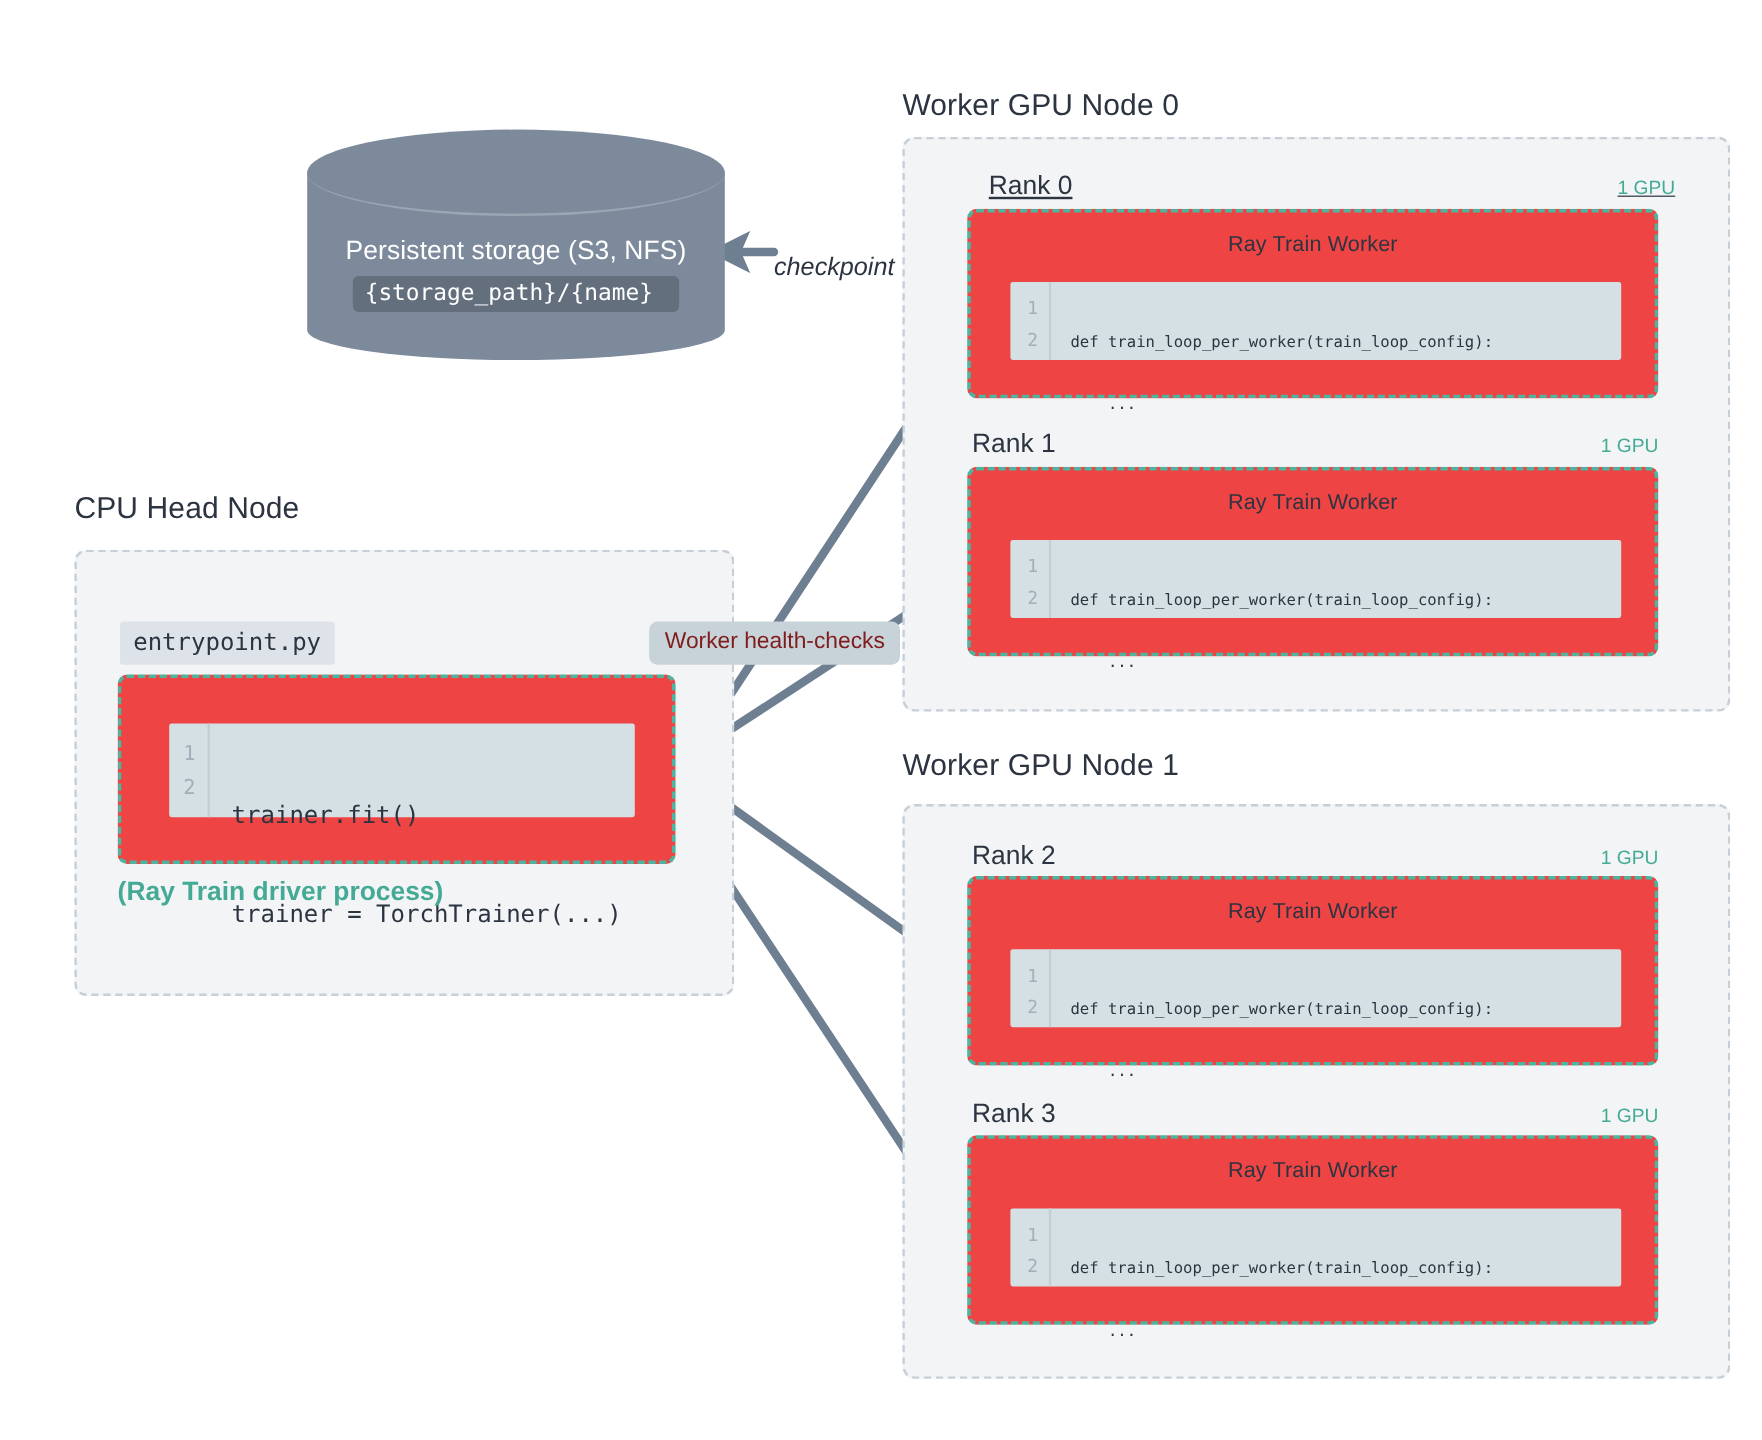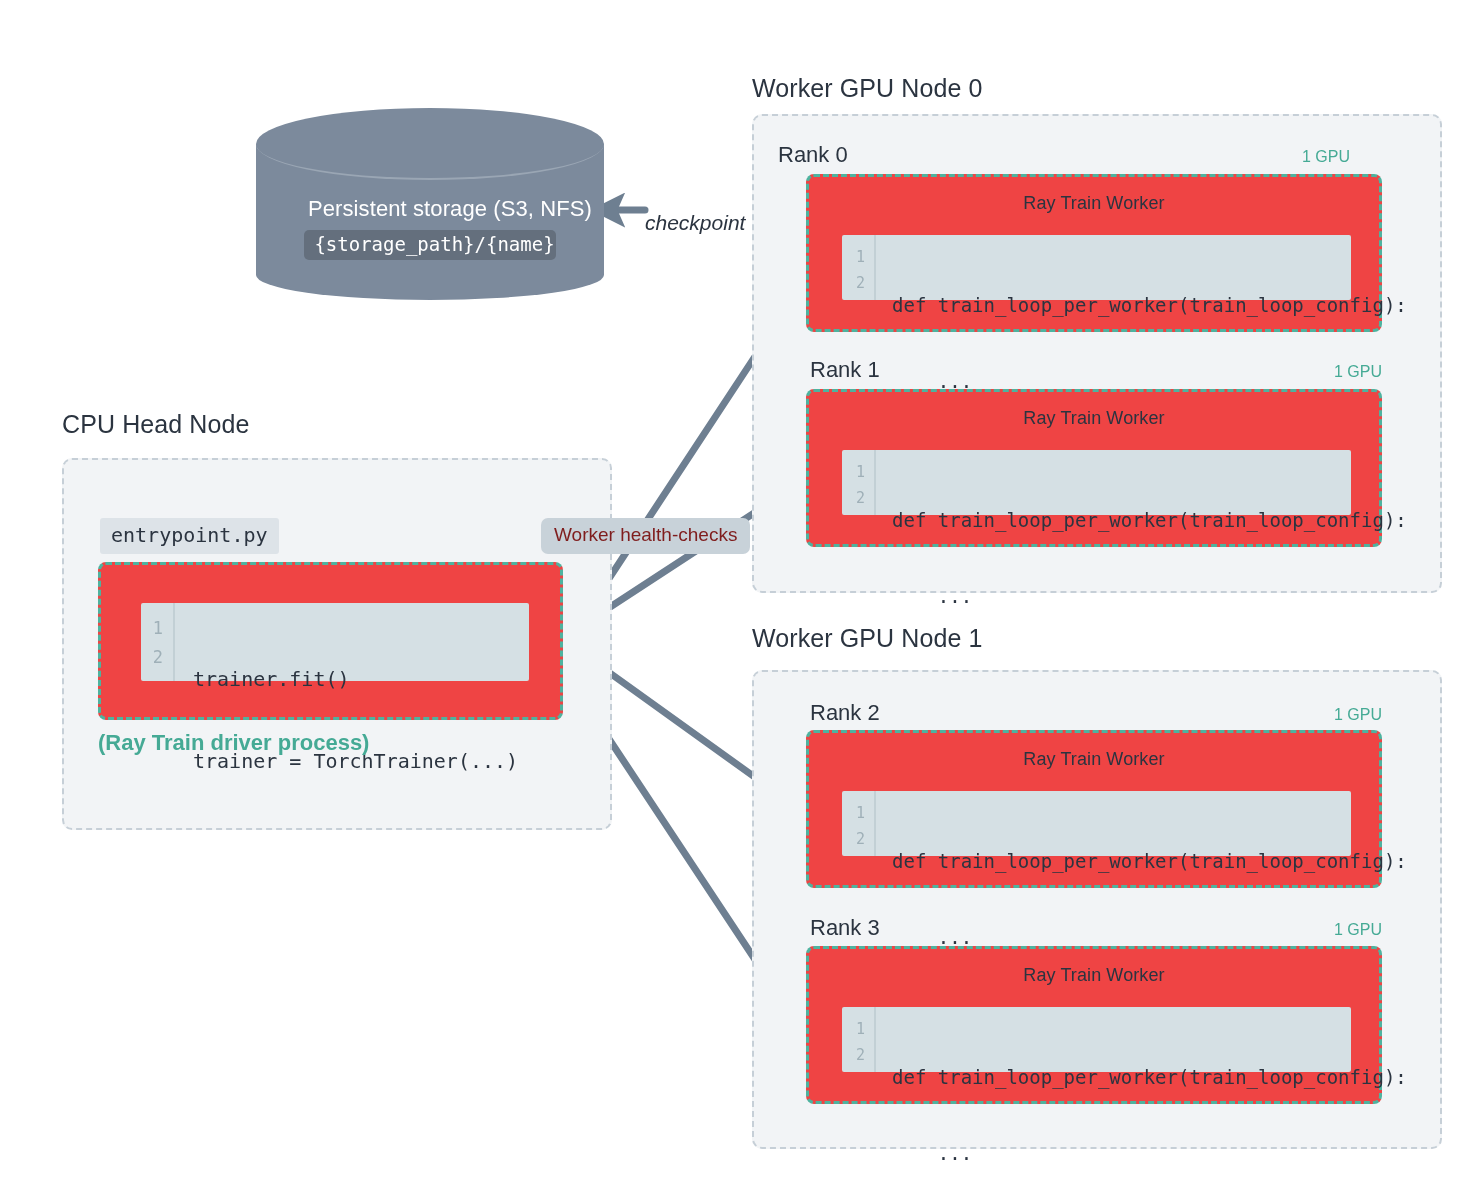--- a/index.html
+++ b/index.html
@@ -93,21 +93,21 @@
     flex: 1 1 auto;
     font-family: "DejaVu Sans Mono", monospace;
     color: #2b3440;
     white-space: pre;
   }
   .code-lines div { line-height: 1.7; }
 
   
   .wcode { font-size: 16.5px; }
   .wcode .gutter { width: 34px; padding: 10px 9px 10px 0; font-size: 15px; }
-  .wcode .code-lines { padding: 10px 0 10px 16px; font-size: 19px; }
+  .wcode .code-lines { padding: 10px 0 10px 16px; font-size: 13px; }
 
   
   .hcode { font-size: 20px; }
   .hcode .gutter { width: 34px; padding: 11px 10px 11px 0; font-size: 17px; }
   .hcode .code-lines { padding: 11px 0 11px 18px; font-size: 20px; }
 
   
   #cylinder-wrap { position: absolute; }
   .cyl-body {
     position: absolute;
@@ -133,21 +133,21 @@
     font-size: 22px;
     letter-spacing: 0.1px;
     white-space: nowrap;
   }
   .chip-mono {
     display: inline-block;
     background: #646f7d;
     color: #ffffff;
     font-family: "DejaVu Sans Mono", monospace;
     font-size: 19px;
-    padding: 3px 1px 5px 10px;
+    padding: 3px 22px 5px 10px;
     border-radius: 5px;
     white-space: nowrap;
   }
 
   
   .file-chip {
     position: absolute;
     background: #dde3e8;
     color: #2b3440;
     font-family: "DejaVu Sans Mono", monospace;
@@ -224,21 +224,21 @@
     </g>
 
     <g>
       <line x1="570" y1="680" x2="795" y2="1020" stroke="#6e7f91" stroke-width="7" stroke-linecap="round" marker-start="url(#ah)" marker-end="url(#ah)"></line>
     </g>
   </svg>
 
   <div id="cylinder-wrap" class="abs" style="left:256px; top:108px; width:348px; height:198px;">
     <div class="cyl-body" style="top:36px; width:348px; height:156px;"></div>
     <div class="cyl-top" style="width:348px; height:72px;"></div>
-    <div class="cyl-text" style="top:88px;padding-left:20px;">
+    <div class="cyl-text" style="top:88px;">
       <div class="cyl-title">Persistent storage (S3, NFS)</div>
     </div>
     <div class="cyl-text" style="top:122px;">
       <span class="chip-mono">{storage_path}/{name}</span>
     </div>
   </div>
 
   <div class="edge-label-plain" style="left:645px; top:211px;">checkpoint</div>
 
   <div class="node-title abs" style="left:62px; top:410px;">CPU Head Node</div>
@@ -261,21 +261,21 @@
   </div>
 
   <div class="driver-caption" style="left:98px; top:730px; width:465px;">(Ray Train driver process)</div>
 
   <div class="edge-label-chip" style="left:541px; top:518px;">Worker health-checks</div>
 
   <div class="node-title abs" style="left:752px; top:74px;">Worker GPU Node 0</div>
 
   <div class="node-box abs" style="left:752px; top:114px; width:690px; height:479px;"></div>
 
-  <div class="rank-row" style="left:778px; top:142px; width:572px;">
+  <div class="rank-row" style="left:824px; top:142px; width:572px;text-decoration:underline;">
     <span class="rank-label">Rank 0</span>
     <span class="gpu-label">1 GPU</span>
   </div>
   <div class="proc-box abs" style="left:806px; top:174px; width:576px; height:158px;">
     <div class="proc-title">Ray Train Worker</div>
     <div class="code-block wcode abs" style="left:33px; top:58px; width:509px; height:65px;">
       <div class="gutter">
         <div>1</div>
         <div>2</div>
       </div>

